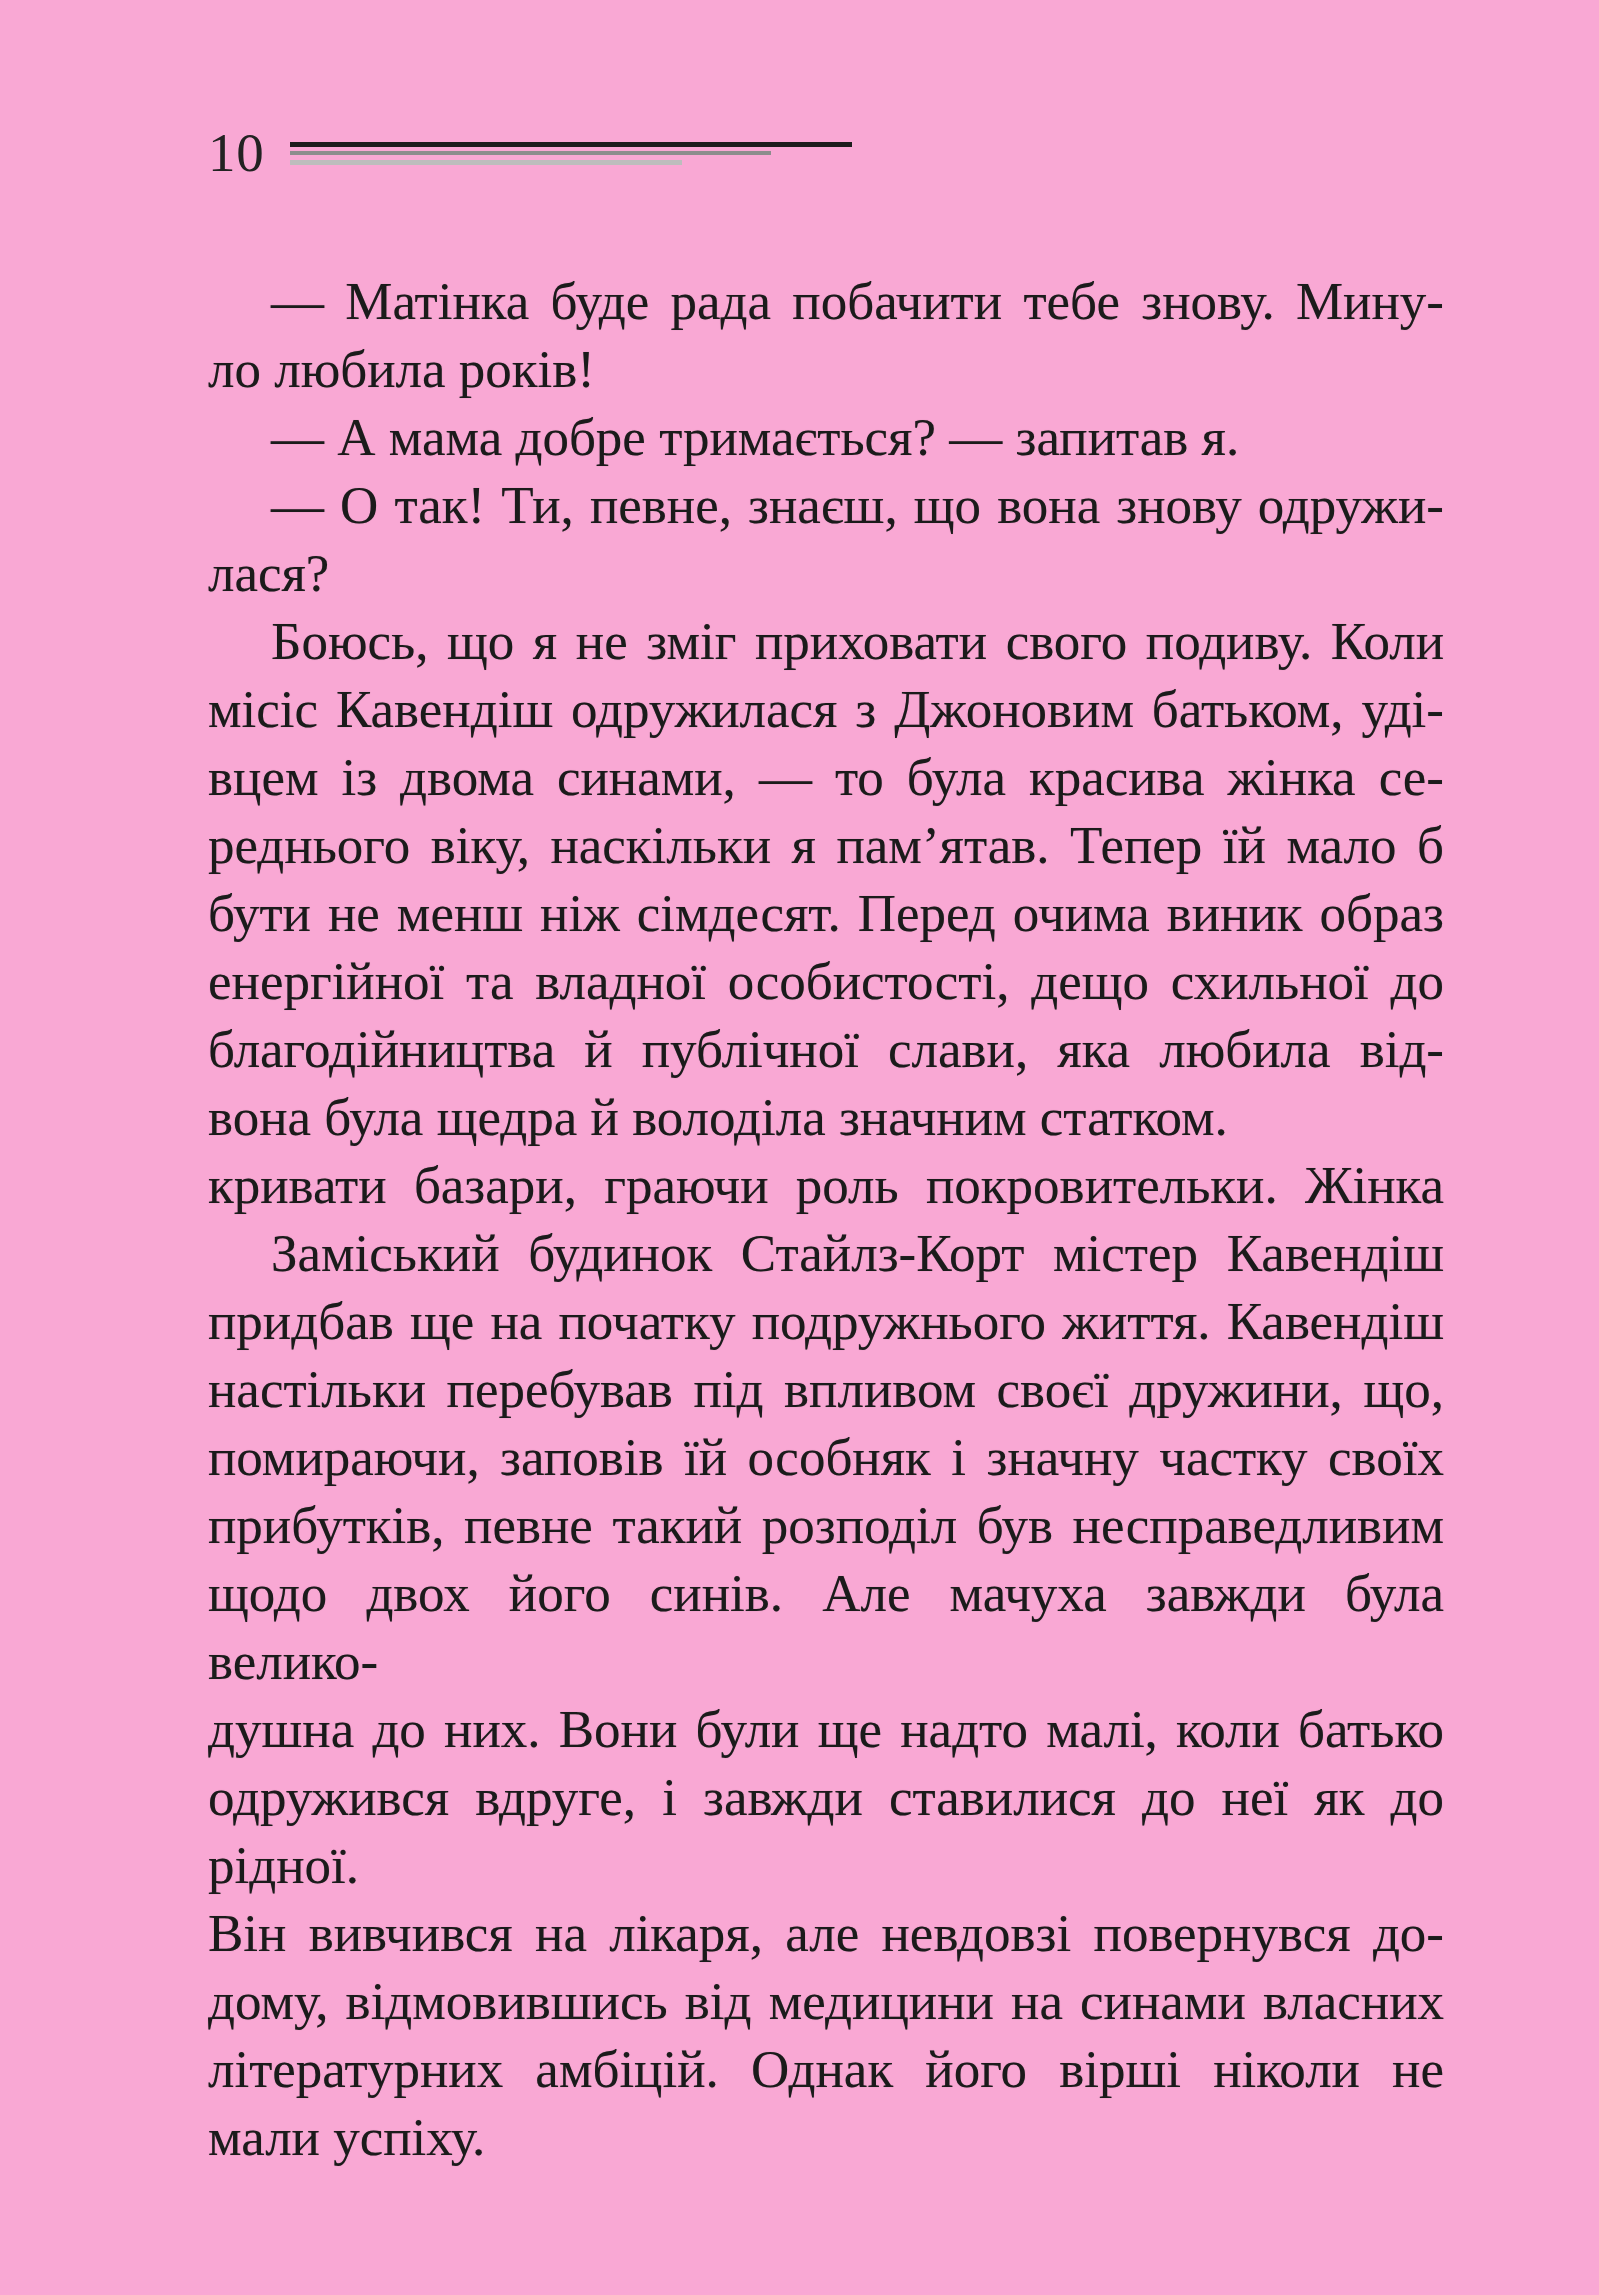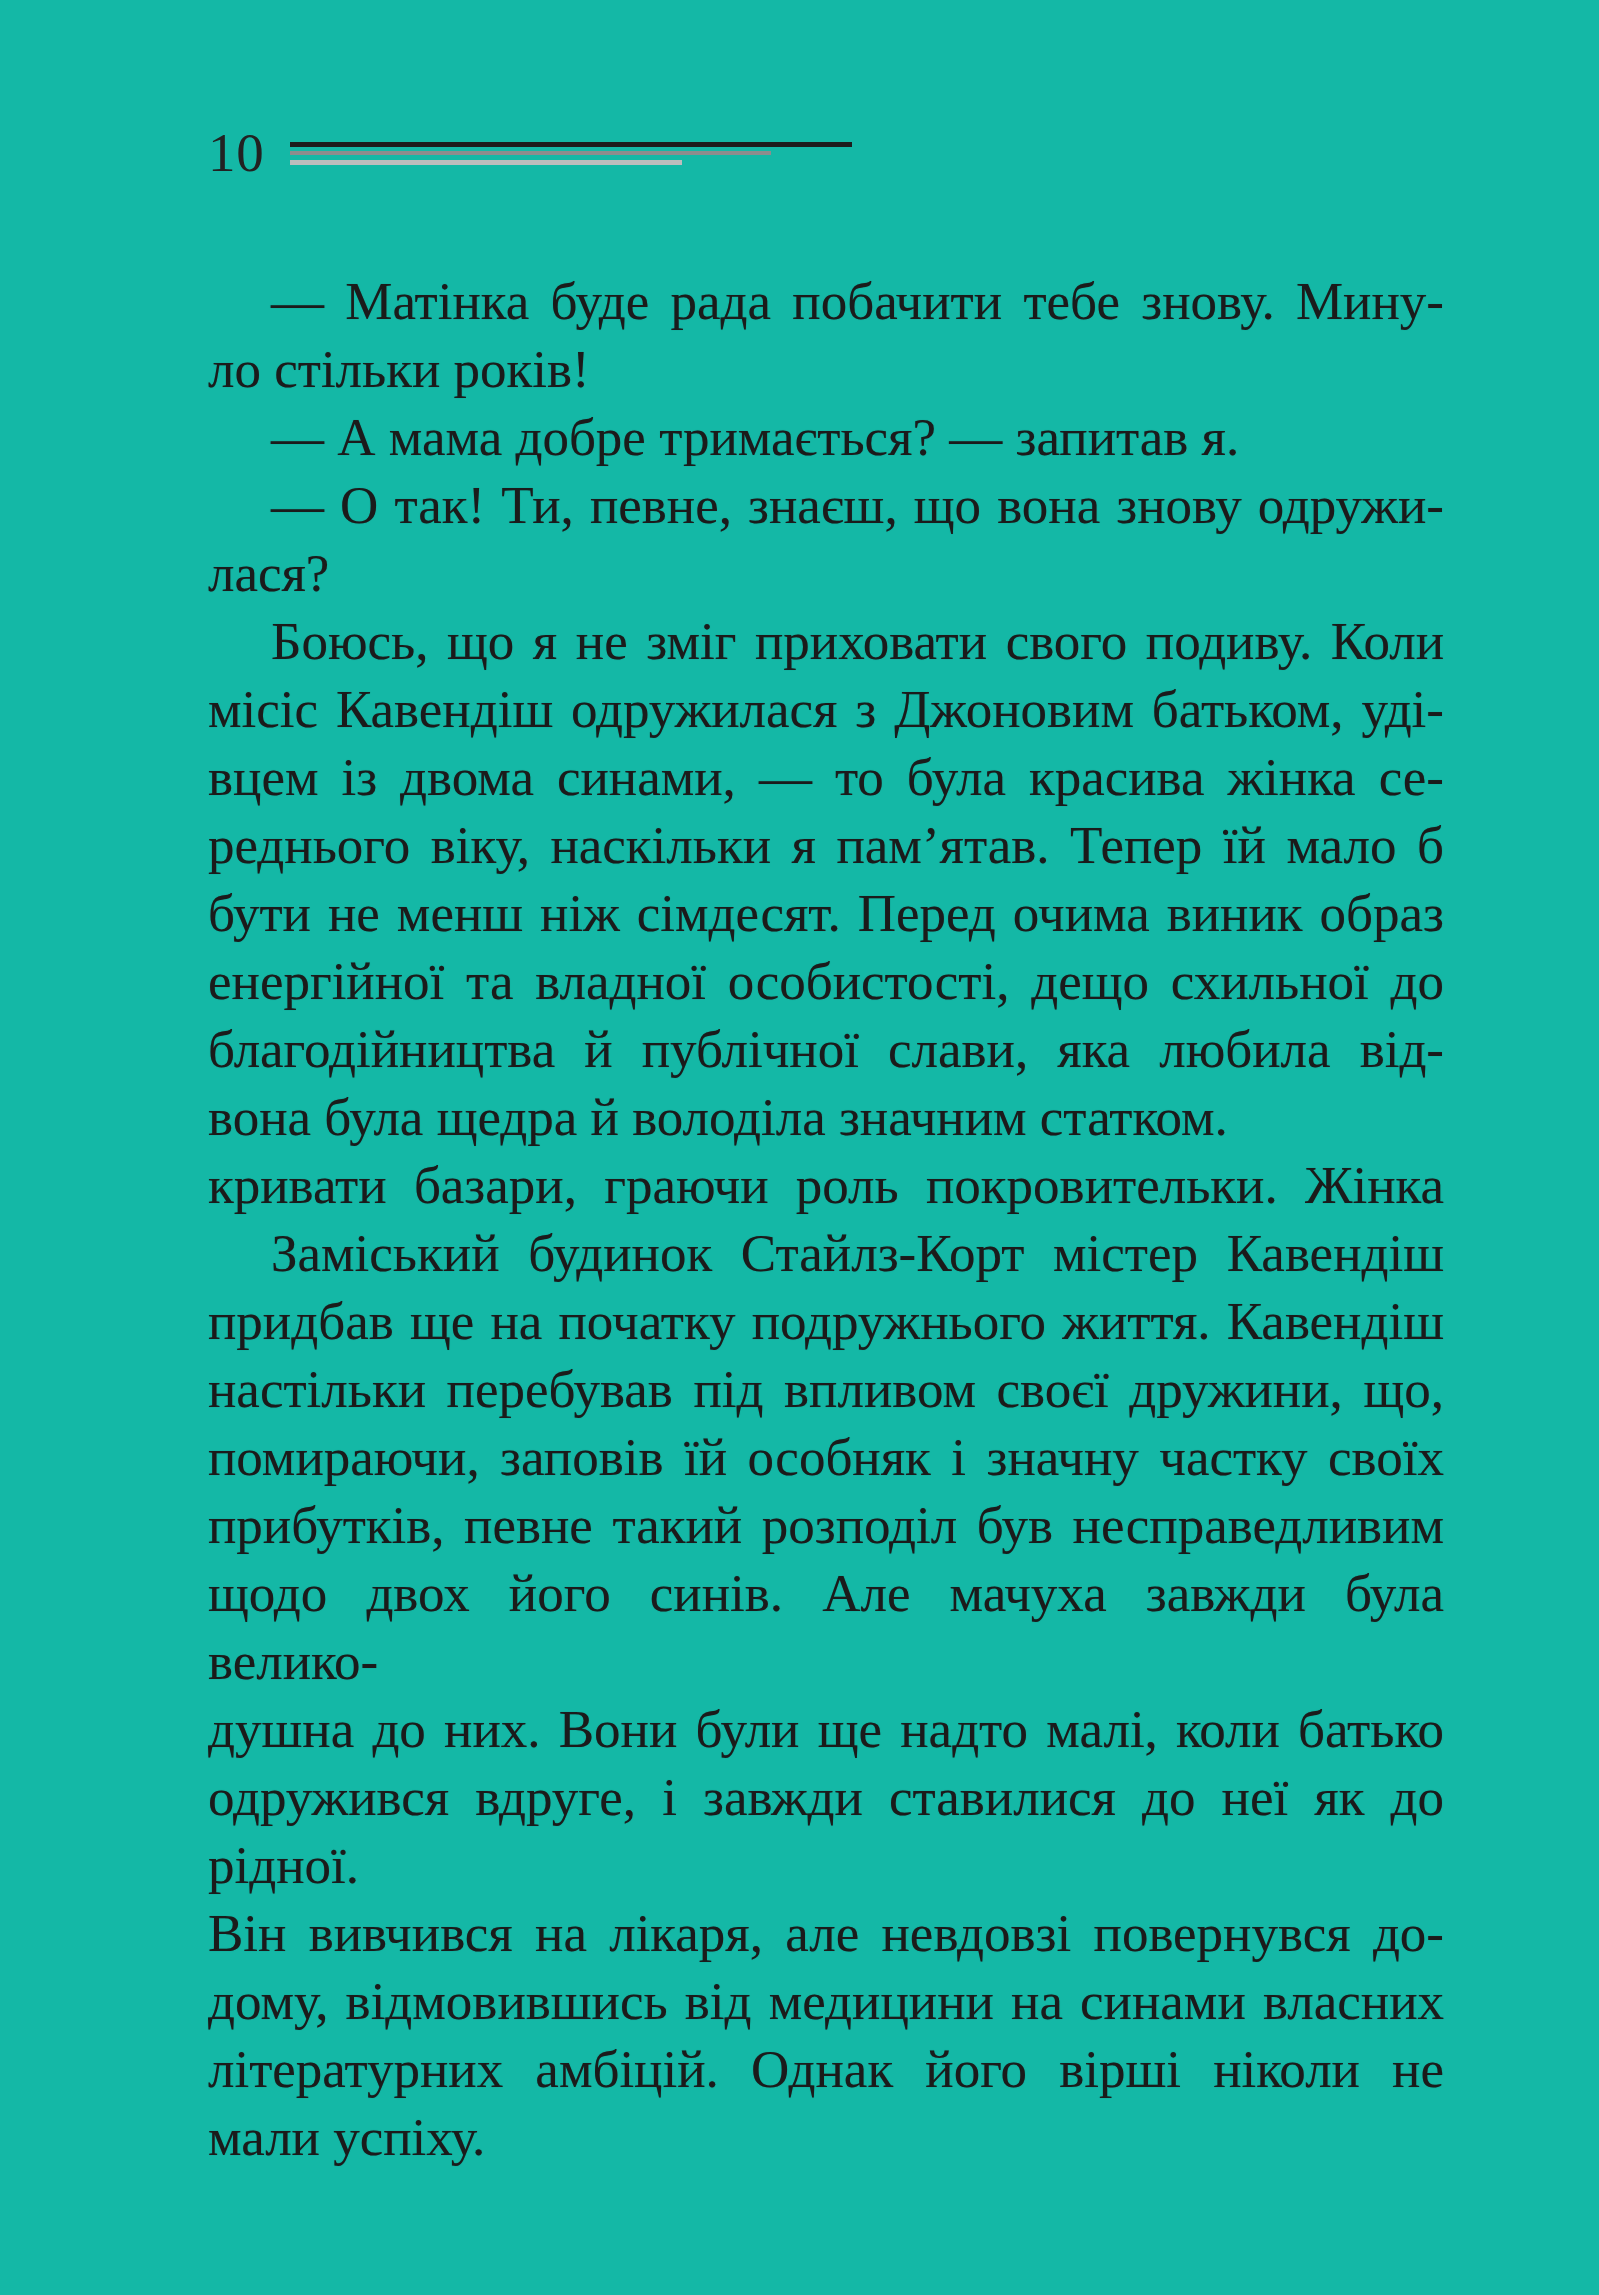--- a/index.html
+++ b/index.html
@@ -4,21 +4,21 @@
 <style>
   html, body {
     margin: 0;
     padding: 0;
     background: #ffffff;
   }
   .page {
     position: relative;
     width: 1600px;
     height: 2295px;
-    background: #14b8a6;
+    background: #f9a8d4;
     font-family: "Liberation Serif", "DejaVu Serif", serif;
     color: #1e1e1e;
     overflow: hidden;
   }
   
   .page-num {
     position: absolute;
     left: 208px;
     top: 125px;
     font-size: 55px;
@@ -73,21 +73,21 @@
 
   <div class="rules">
     <div class="rule rule-1" style="background: rgb(29, 29, 29);"></div>
     <div class="rule rule-2" style="background: rgb(141, 141, 141);"></div>
     <div class="rule rule-3" style="background: rgb(189, 189, 189);"></div>
   </div>
 
   <div class="body-text">
       <div class="para">
         <div class="line first">— Матінка буде рада побачити тебе знову. Мину-</div>
-        <div class="line last">ло стільки років!</div>
+        <div class="line last">ло любила років!</div>
       </div>
       <div class="para">
         <div class="line first last">— А мама добре тримається? — запитав я.</div>
       </div>
       <div class="para">
         <div class="line first">— О так! Ти, певне, знаєш, що вона знову одружи-</div>
         <div class="line last">лася?</div>
       </div>
       <div class="para">
         <div class="line first">Боюсь, що я не зміг приховати свого подиву. Коли</div>

